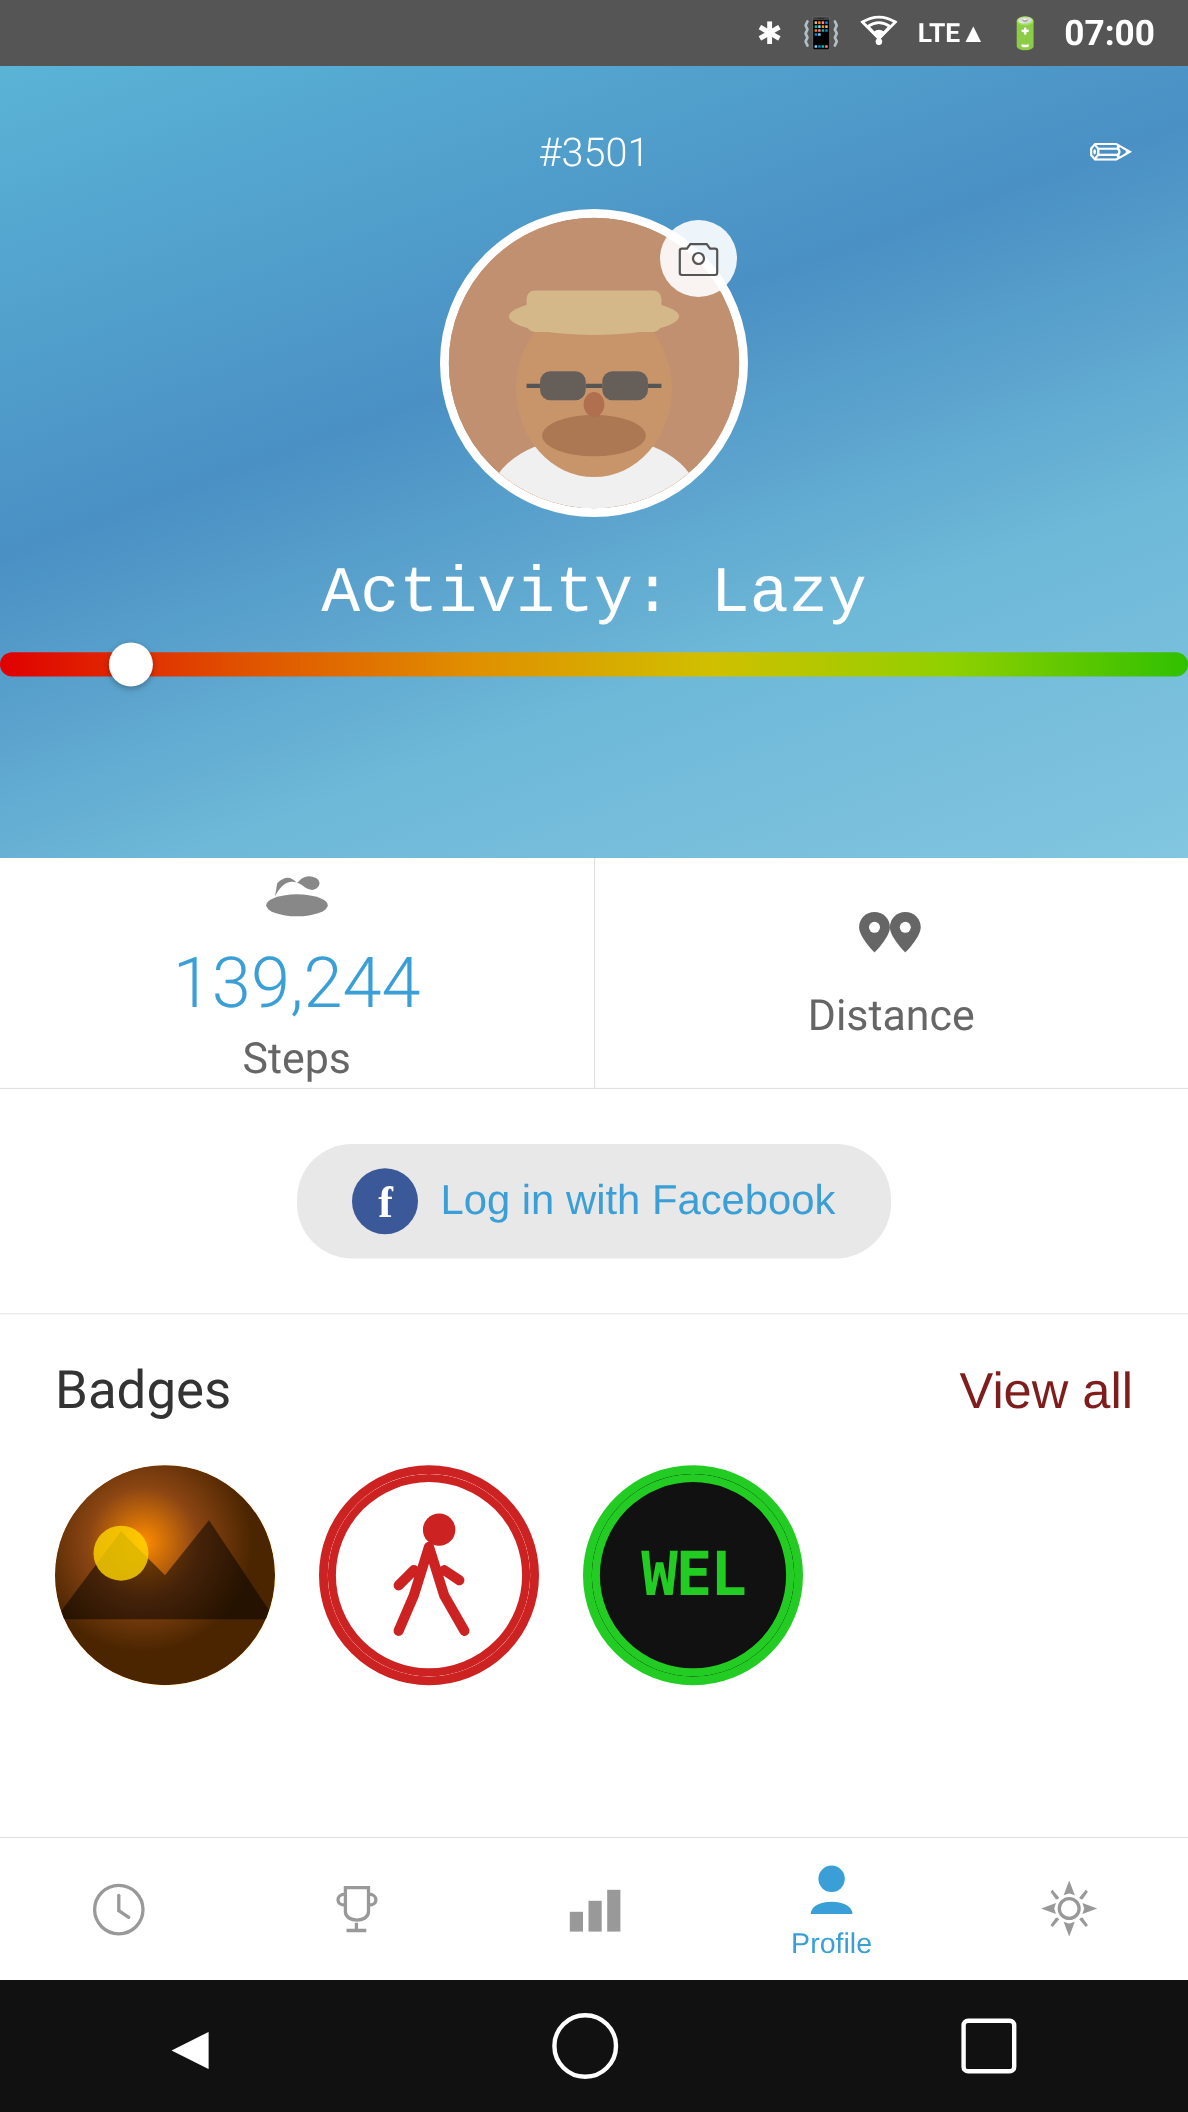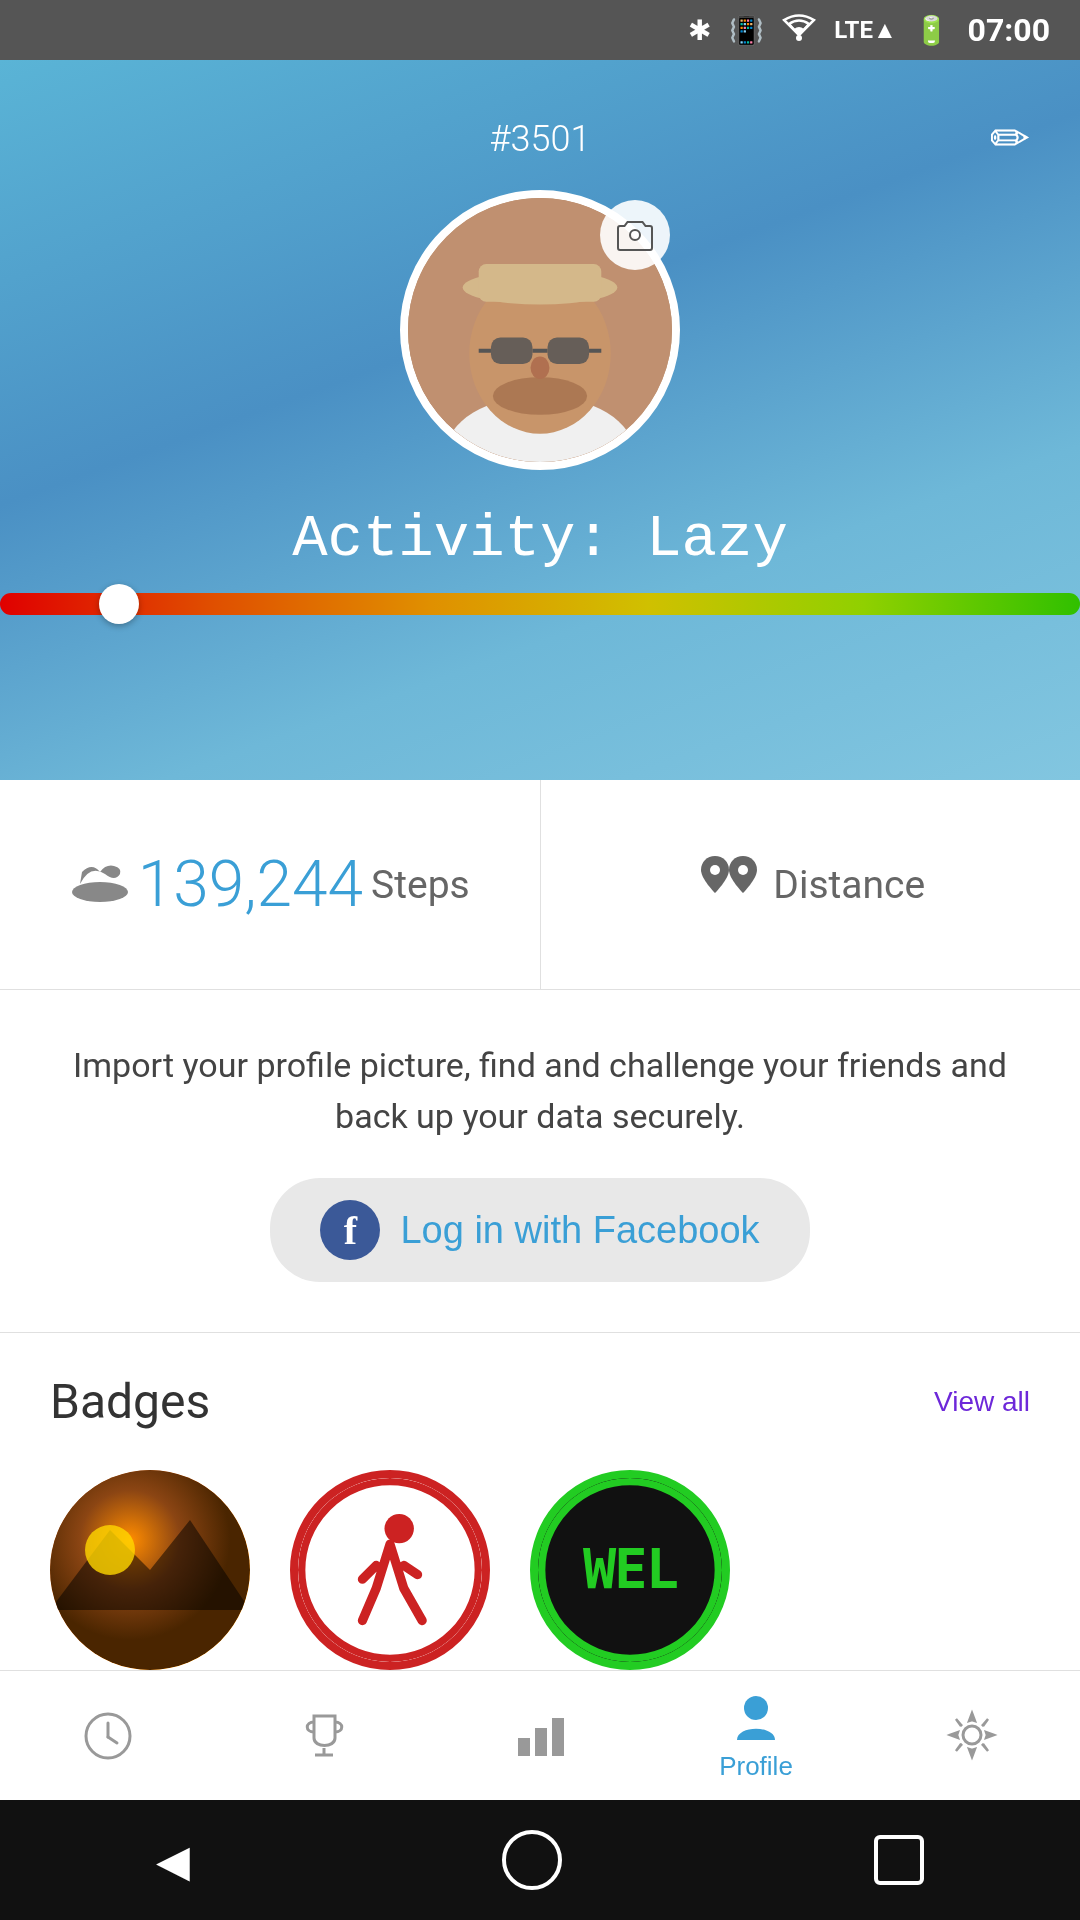--- a/index.html
+++ b/index.html
@@ -156,21 +156,21 @@
       width: 100%;
       height: 210px;
       display: flex;
       border-bottom: 1px solid #e0e0e0;
       background: white;
     }
 
     .stat-block {
       flex: 1;
       display: flex;
-      flex-direction: row;
+      flex-direction: column;
       align-items: center;
       justify-content: center;
       gap: 8px;
     }
 
     .stat-block + .stat-block {
       border-left: 1px solid #e0e0e0;
     }
 
     .stat-icon {
@@ -250,22 +250,22 @@
       gap: 40px;
     }
 
     #badges-title {
       font-size: 48px;
       color: #333;
       font-weight: 400;
     }
 
     #view-all-btn {
-      font-size: 28px;
-      color: #6d28d9;
+      font-size: 46px;
+      color: #7f1d1d;
       background: none;
       border: none;
       cursor: pointer;
     }
 
     #badges-list {
       display: flex;
       gap: 40px;
     }
 
@@ -457,21 +457,20 @@
         <circle cx="20" cy="19" r="5" fill="white"></circle>
         <path d="M48 5 C40 5 34 11 34 19 C34 28 48 42 48 42 C48 42 62 28 62 19 C62 11 56 5 48 5Z" fill="#666"></path>
         <circle cx="48" cy="19" r="5" fill="white"></circle>
       </svg>
     </span>
     <span class="stat-label">Distance</span>
   </div>
 </div>
 
 <div id="facebook-section">
-  <p id="facebook-description">Import your profile picture, find and challenge your friends and back up your data securely.</p>
   <button id="facebook-login-btn">
     <div id="facebook-logo">f</div>
     <span>Log in with Facebook</span>
   </button>
 </div>
 
 <div id="badges-section">
   <div id="badges-header">
     <span id="badges-title">Badges</span>
     <button id="view-all-btn">View all</button>

